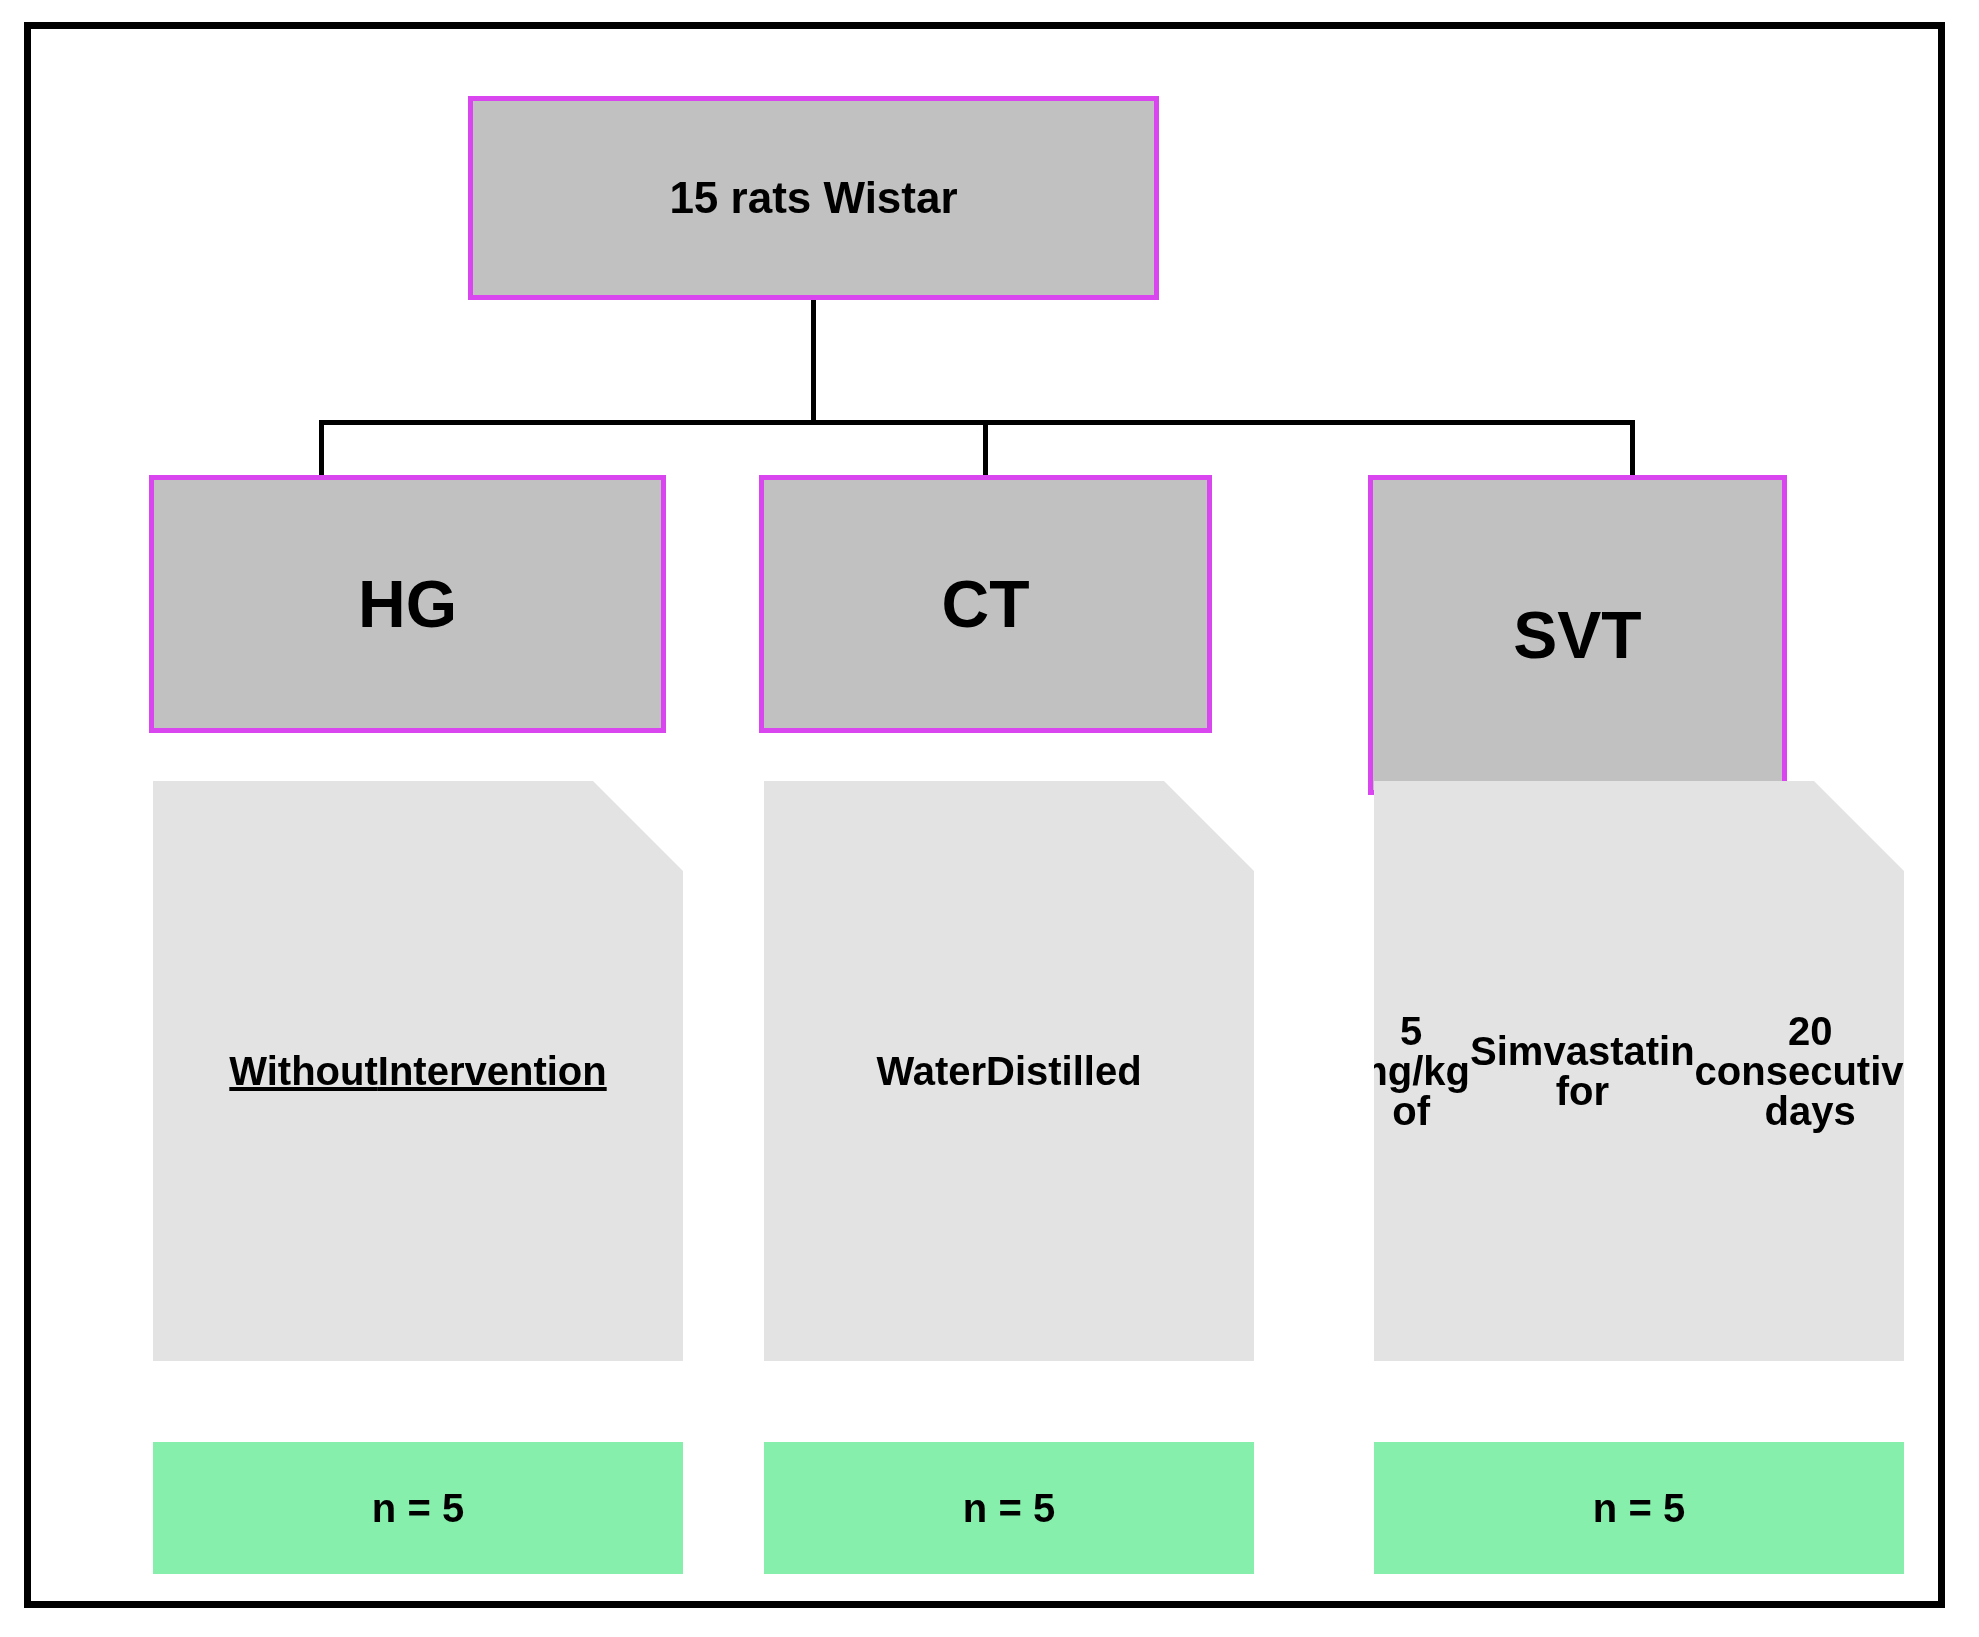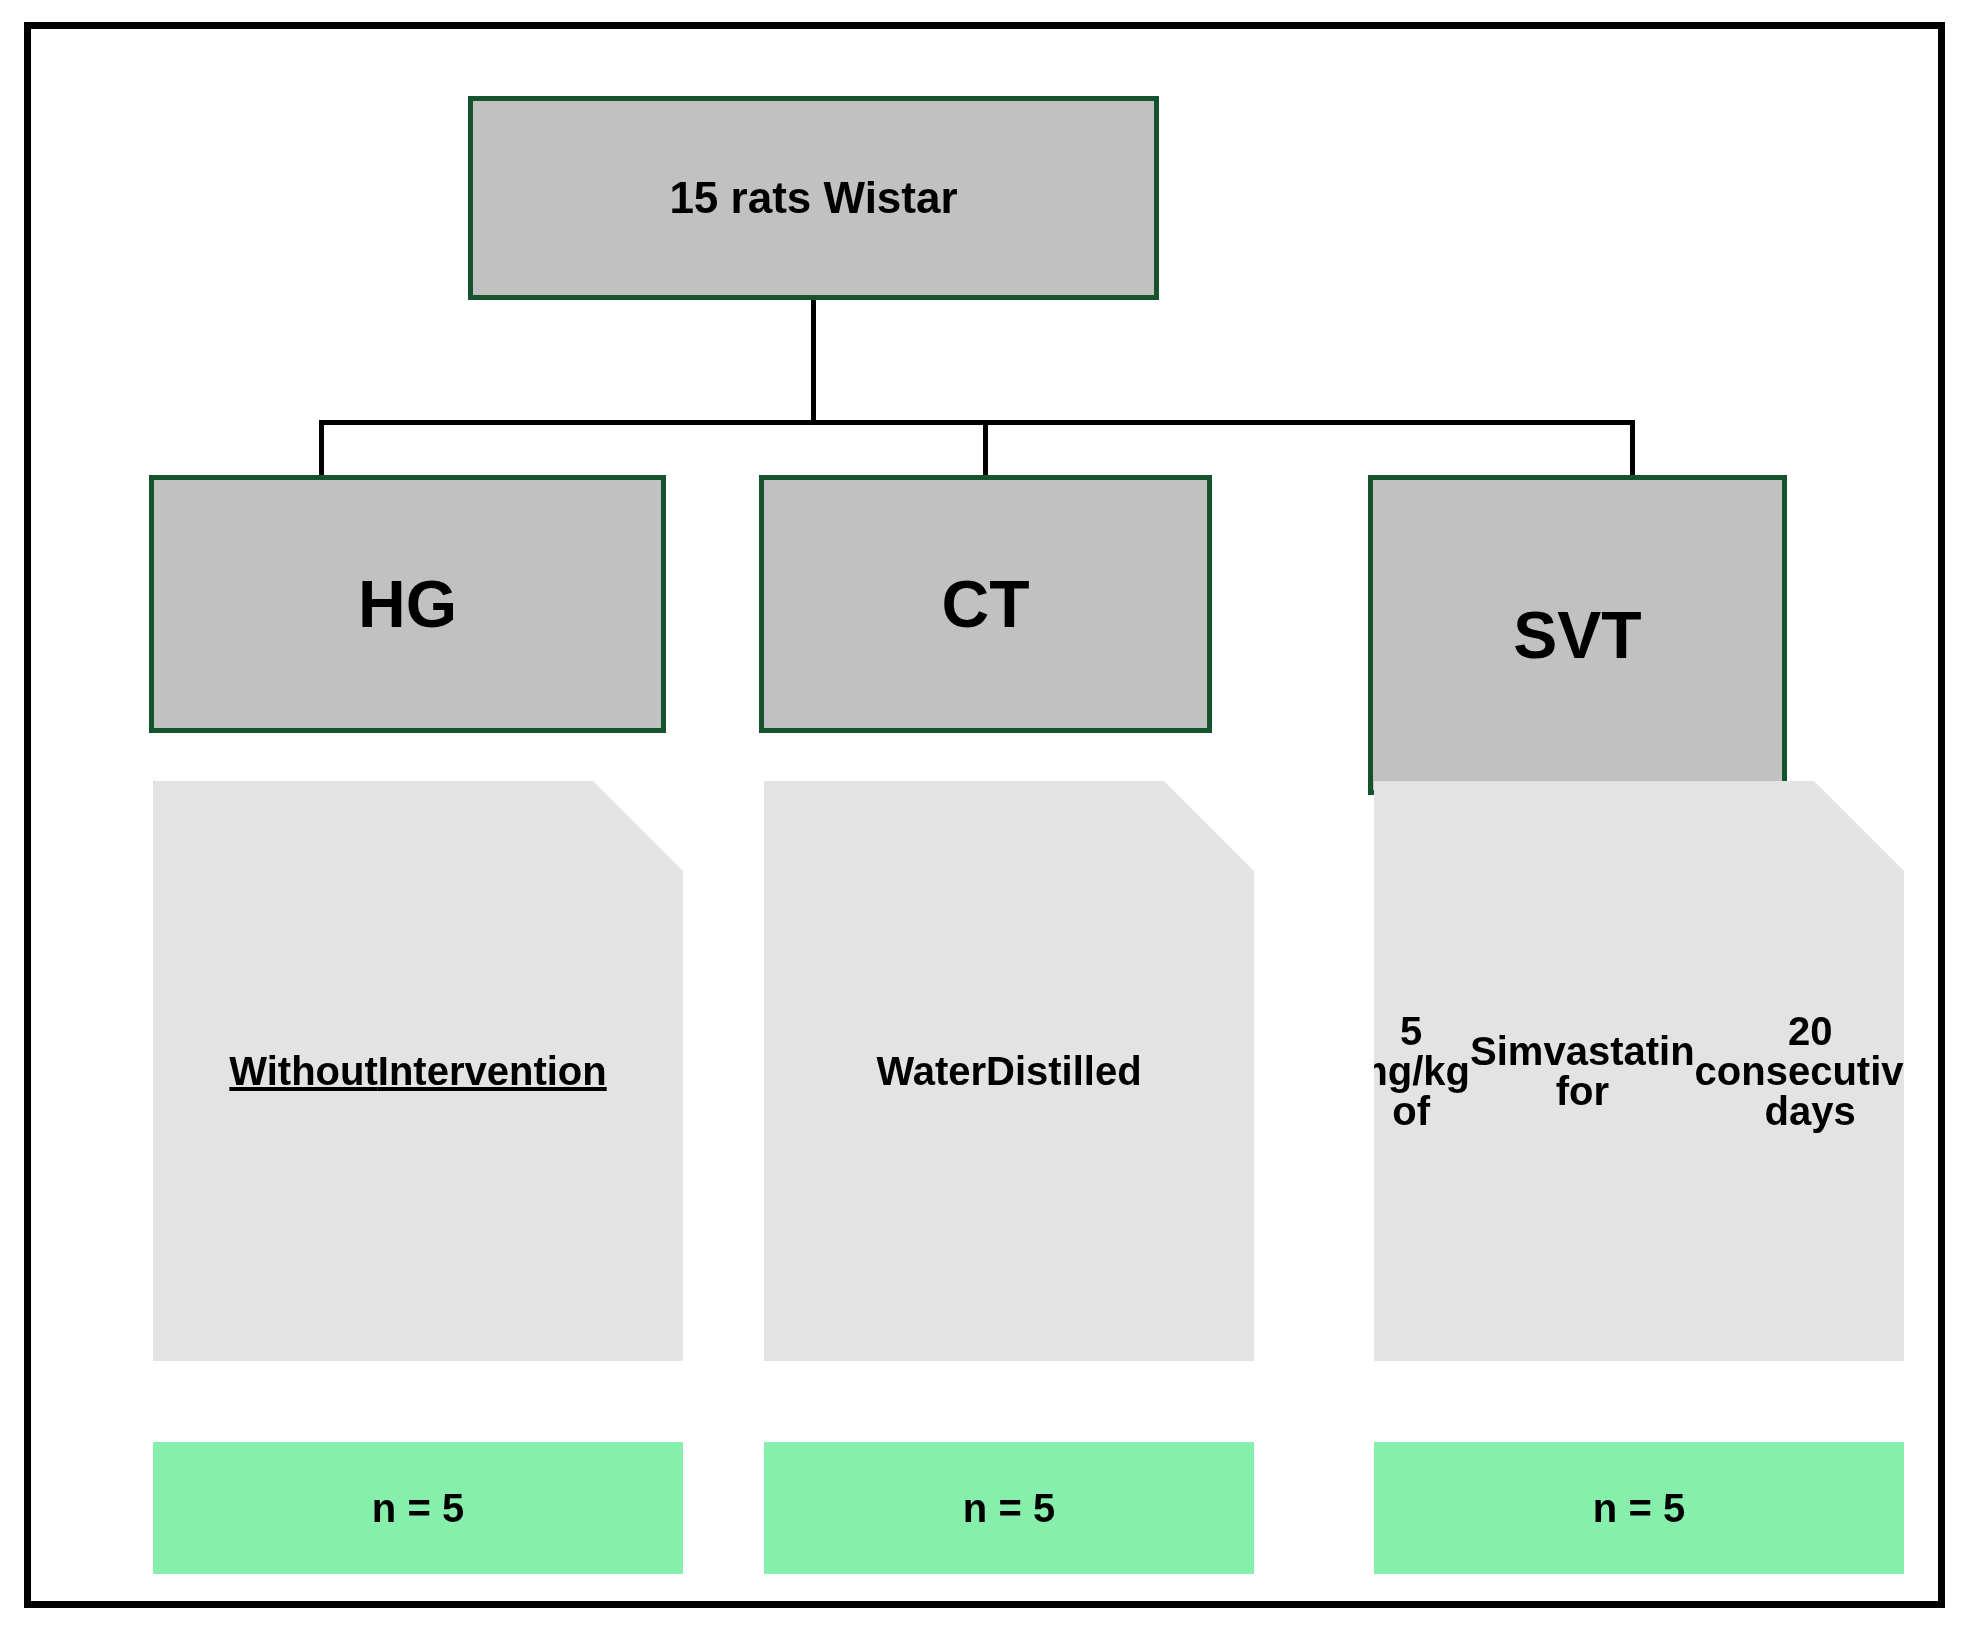--- a/index.html
+++ b/index.html
@@ -33,21 +33,21 @@
     position: absolute;
     box-sizing: border-box;
     display: flex;
     align-items: center;
     justify-content: center;
     text-align: center;
     color: #000000;
     font-weight: bold;
   }
   .node.bordered {
-    border: 5px solid #14532d;
+    border: 5px solid #d946ef;
     background: #c1c1c1;
   }
   .node.plain {
     background: #86efac;
     text-align: right;
   }
   .doc {
     position: absolute;
     box-sizing: border-box;
     background: #e3e3e3;

